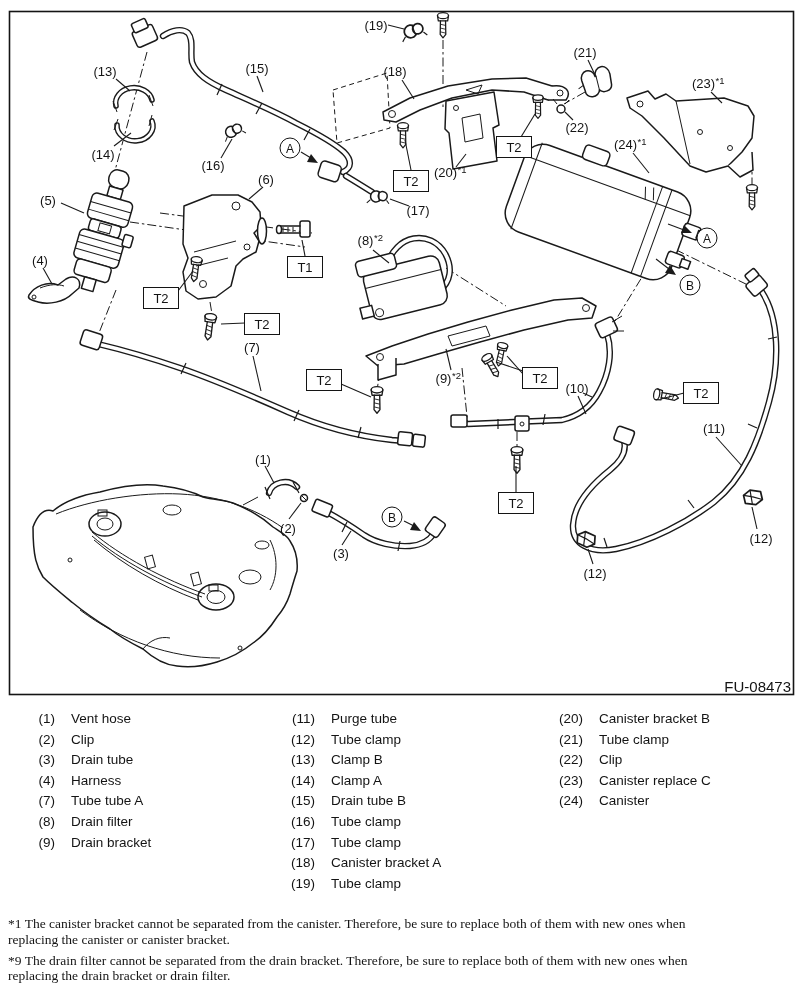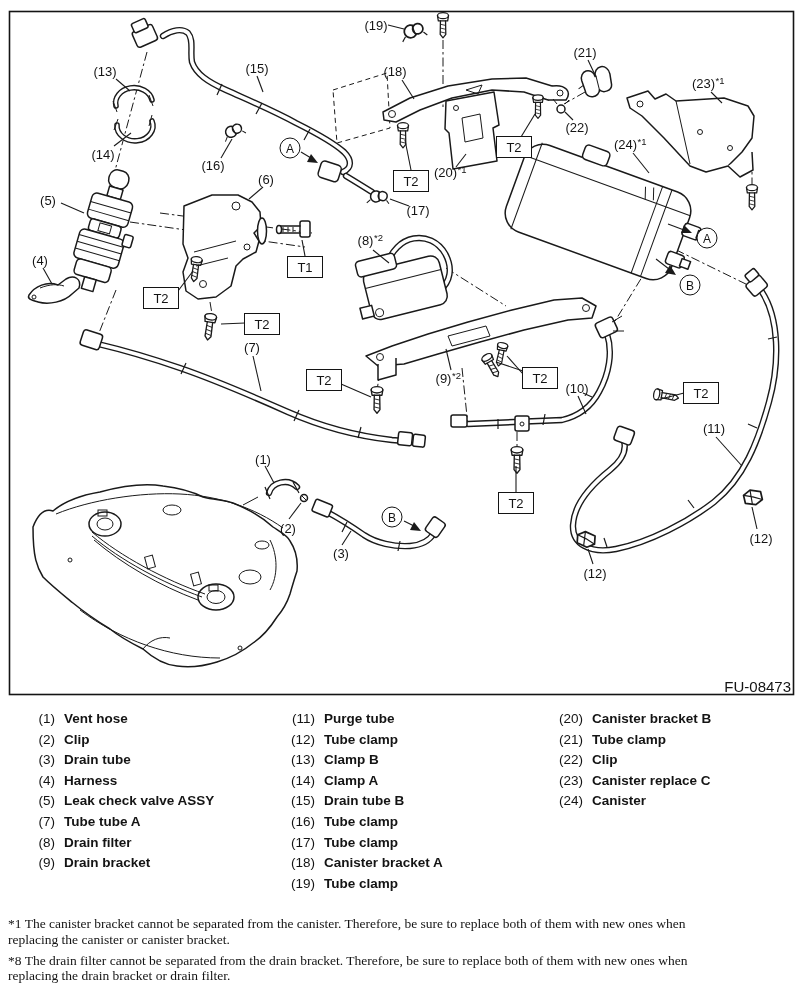--- a/index.html
+++ b/index.html
@@ -28,21 +28,21 @@
         justify-content:center;font-size:13px;}
   .vcircle{position:absolute;transform:translate(-50%,-50%);width:19px;height:19px;
         border:1.4px solid #141414;border-radius:50%;background:#fff;display:flex;
         align-items:center;justify-content:center;font-size:12px;}
   .fig-code{position:absolute;right:13px;top:678px;font-size:15px;}
   
   .plist-col{position:absolute;top:709px;font-size:13.5px;line-height:20.6px;}
   .plist-col.c1{left:21px;} .plist-col.c2{left:281px;} .plist-col.c3{left:549px;}
   .part-row{white-space:nowrap;}
   .part-num{display:inline-block;width:34px;text-align:right;}
-  .part-name{margin-left:9px;font-weight:bold;}
+  .part-name{margin-left:16px;}
   
   .footnotes{position:absolute;left:8px;top:916px;width:792px;font-size:13.5px;line-height:15.6px;}
   .footnote{white-space:pre-line;margin:0 0 5.5px 0;font-family:Liberation Serif, serif;}
 </style>
 </head>
 <body>
 
 <div class="page">
 
   <svg class="art-svg" width="804" height="700" viewBox="0 0 804 700">
@@ -398,21 +398,20 @@
   <div class="vcircle" style="left:690px;top:285px">B</div>
   <div class="vcircle" style="left:392px;top:517px">B</div>
 
   <div class="fig-code">FU-08473</div>
 
   <div class="plist-col c1">
     <div class="part-row"><span class="part-num">(1)</span><span class="part-name">Vent hose</span></div>
     <div class="part-row"><span class="part-num">(2)</span><span class="part-name">Clip</span></div>
     <div class="part-row"><span class="part-num">(3)</span><span class="part-name">Drain tube</span></div>
     <div class="part-row"><span class="part-num">(4)</span><span class="part-name">Harness</span></div>
-    <div class="part-row"><span class="part-num">(5)</span><span class="part-name">Leak check valve ASSY</span></div>
     <div class="part-row"><span class="part-num">(7)</span><span class="part-name">Tube tube A</span></div>
     <div class="part-row"><span class="part-num">(8)</span><span class="part-name">Drain filter</span></div>
     <div class="part-row"><span class="part-num">(9)</span><span class="part-name">Drain bracket</span></div>
   </div>
   <div class="plist-col c2">
     <div class="part-row"><span class="part-num">(11)</span><span class="part-name">Purge tube</span></div>
     <div class="part-row"><span class="part-num">(12)</span><span class="part-name">Tube clamp</span></div>
     <div class="part-row"><span class="part-num">(13)</span><span class="part-name">Clamp B</span></div>
     <div class="part-row"><span class="part-num">(14)</span><span class="part-name">Clamp A</span></div>
     <div class="part-row"><span class="part-num">(15)</span><span class="part-name">Drain tube B</span></div>
@@ -425,17 +424,17 @@
     <div class="part-row"><span class="part-num">(20)</span><span class="part-name">Canister bracket B</span></div>
     <div class="part-row"><span class="part-num">(21)</span><span class="part-name">Tube clamp</span></div>
     <div class="part-row"><span class="part-num">(22)</span><span class="part-name">Clip</span></div>
     <div class="part-row"><span class="part-num">(23)</span><span class="part-name">Canister replace C</span></div>
     <div class="part-row"><span class="part-num">(24)</span><span class="part-name">Canister</span></div>
   </div>
 
   <div class="footnotes">
     <p class="footnote">*1 The canister bracket cannot be separated from the canister. Therefore, be sure to replace both of them with new ones when
 replacing the canister or canister bracket.</p>
-    <p class="footnote">*8 The drain filter cannot be separated from the drain bracket. Therefore, be sure to replace both of them with new ones when
+    <p class="footnote">*9 The drain filter cannot be separated from the drain bracket. Therefore, be sure to replace both of them with new ones when
 replacing the drain bracket or drain filter.</p>
   </div>
 
 </div>
 
 </body></html>

